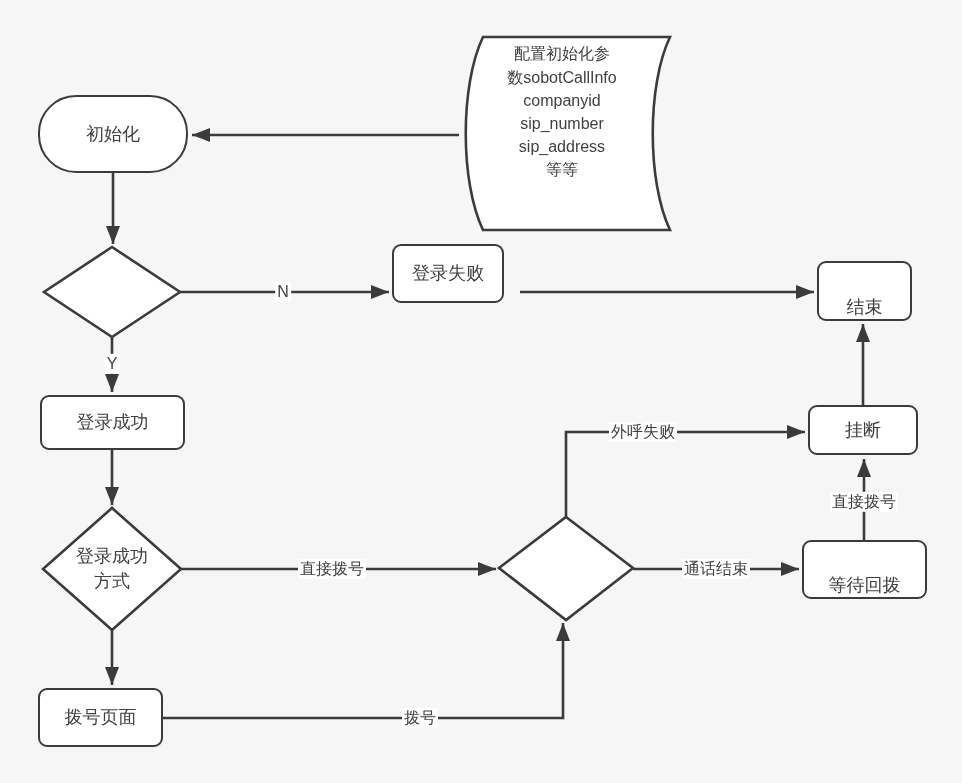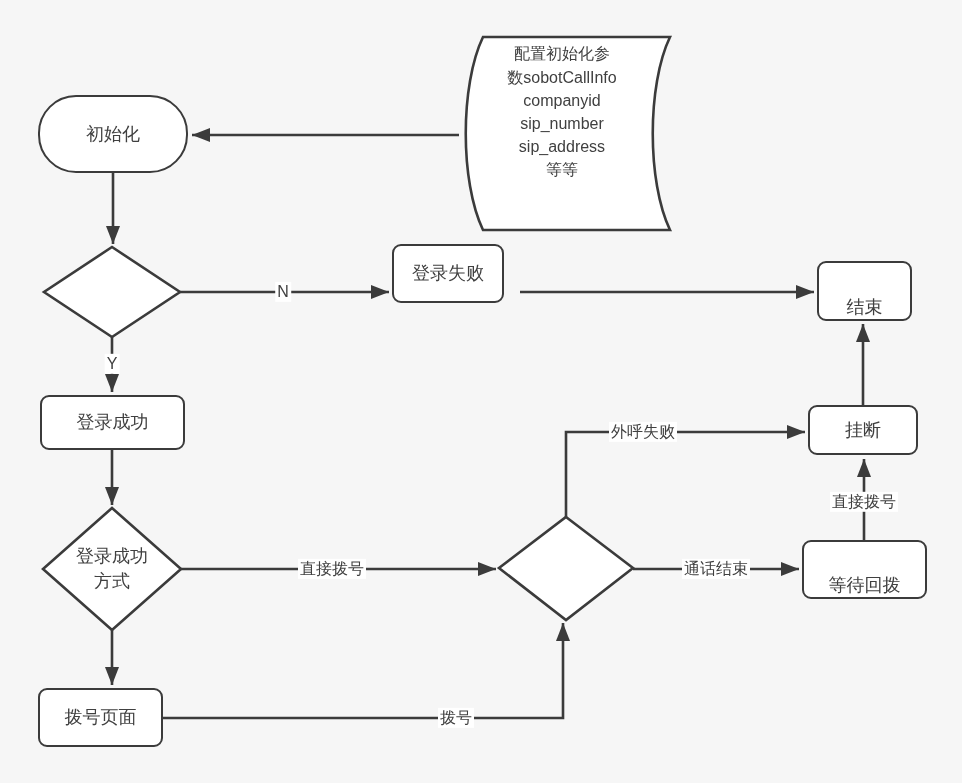--- a/index.html
+++ b/index.html
@@ -143,18 +143,18 @@
 等等</div>
 
 
   <div class="overlay-label" style="left:43px; top:508px; width:138px; height:122px;">登录成功
 方式</div>
 
 
   <span class="edge-label" style="left:283px; top:292px;">N</span>
   <span class="edge-label" style="left:112px; top:364px;">Y</span>
   <span class="edge-label" style="left:332px; top:569px;">直接拨号</span>
-  <span class="edge-label" style="left:420px; top:718px;margin-left:36px;">拨号</span>
+  <span class="edge-label" style="left:420px; top:718px;">拨号</span>
   <span class="edge-label" style="left:643px; top:432px;">外呼失败</span>
   <span class="edge-label" style="left:716px; top:569px;">通话结束</span>
   <span class="edge-label" style="left:864px; top:502px;">直接拨号</span>
 
 </div>
 
 </body></html>

